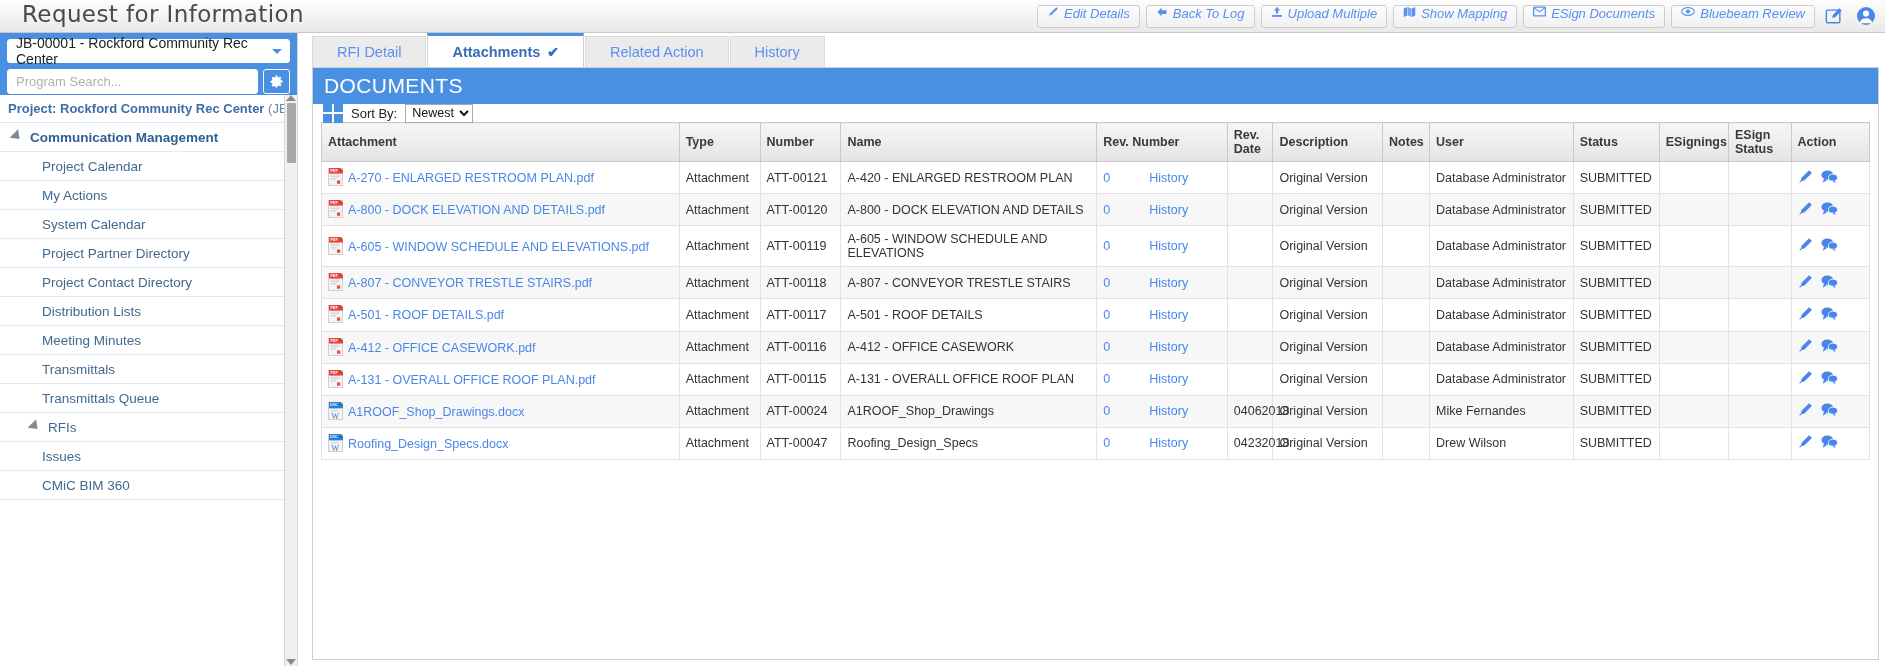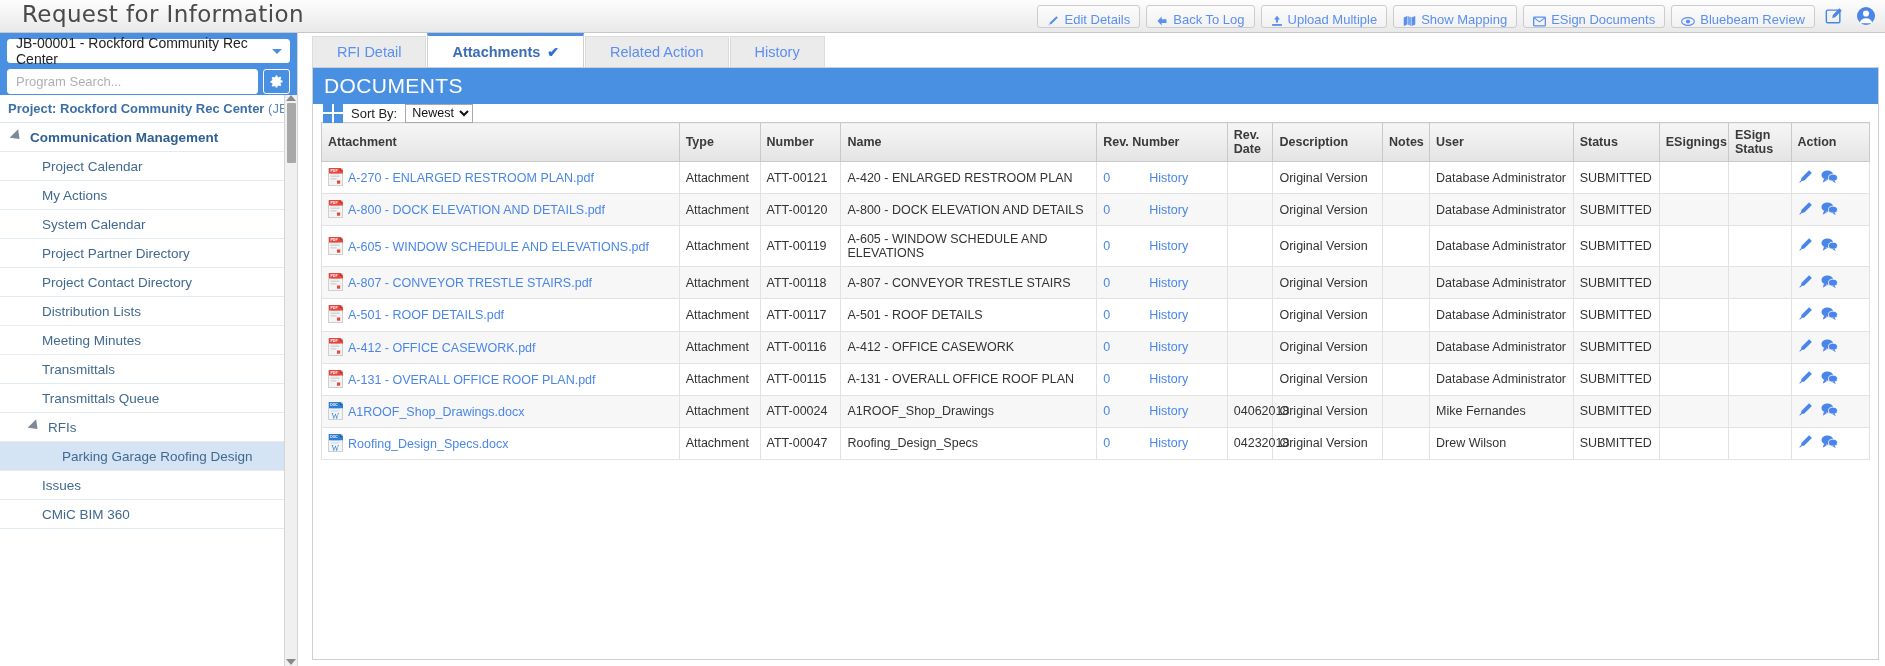--- a/index.html
+++ b/index.html
@@ -22,26 +22,27 @@
     position: absolute; left: 22px; top: 1px;
     font-size: 23px; letter-spacing: .4px;
     color: #4a4a4a; font-weight: 400;
     font-family: "DejaVu Sans", sans-serif;
   }
   .toolbar {
     position: absolute; right: 6px; top: 4px;
     display: flex; align-items: center; gap: 6px;
   }
   .tb-btn {
-    display: inline-flex; align-items: flex-end; gap: 5px;
+    display: inline-flex; align-items: flex-start; gap: 5px;
     height: 23px; padding: 0 9px;
     border: 1px solid #ccc; border-radius: 3px;
     background: linear-gradient(to bottom,#fcfcfc,#f1f1f1);
     color: #5b8ff0; font-size: 13px; white-space: nowrap;
     cursor: pointer;
+    font-style: italic;
   }
   .tb-btn svg { display:block; }
   .tb-icon-only {
     display:inline-flex; align-items:center; justify-content:center;
     width: 26px; height: 24px; cursor: pointer; background: transparent; border: 0;
   }
 
   
   .leftpanel {
     position: absolute; left: 0; top: 33px; width: 298px; height: 633px;
@@ -316,23 +317,20 @@
       </div>
       <div class="nav-item lvl1">
         <span>Transmittals</span>
       </div>
       <div class="nav-item lvl1">
         <span>Transmittals Queue</span>
       </div>
       <div class="nav-item lvl1b">
         <span class="tri"></span>
         <span>RFIs</span>
-      </div>
-      <div class="nav-item lvl2 selected">
-        <span>Parking Garage Roofing Design</span>
       </div>
       <div class="nav-item lvl1">
         <span>Issues</span>
       </div>
       <div class="nav-item lvl1">
         <span>CMiC BIM 360</span>
       </div>
     </div>
 
   <div class="nav-scrollbar">

